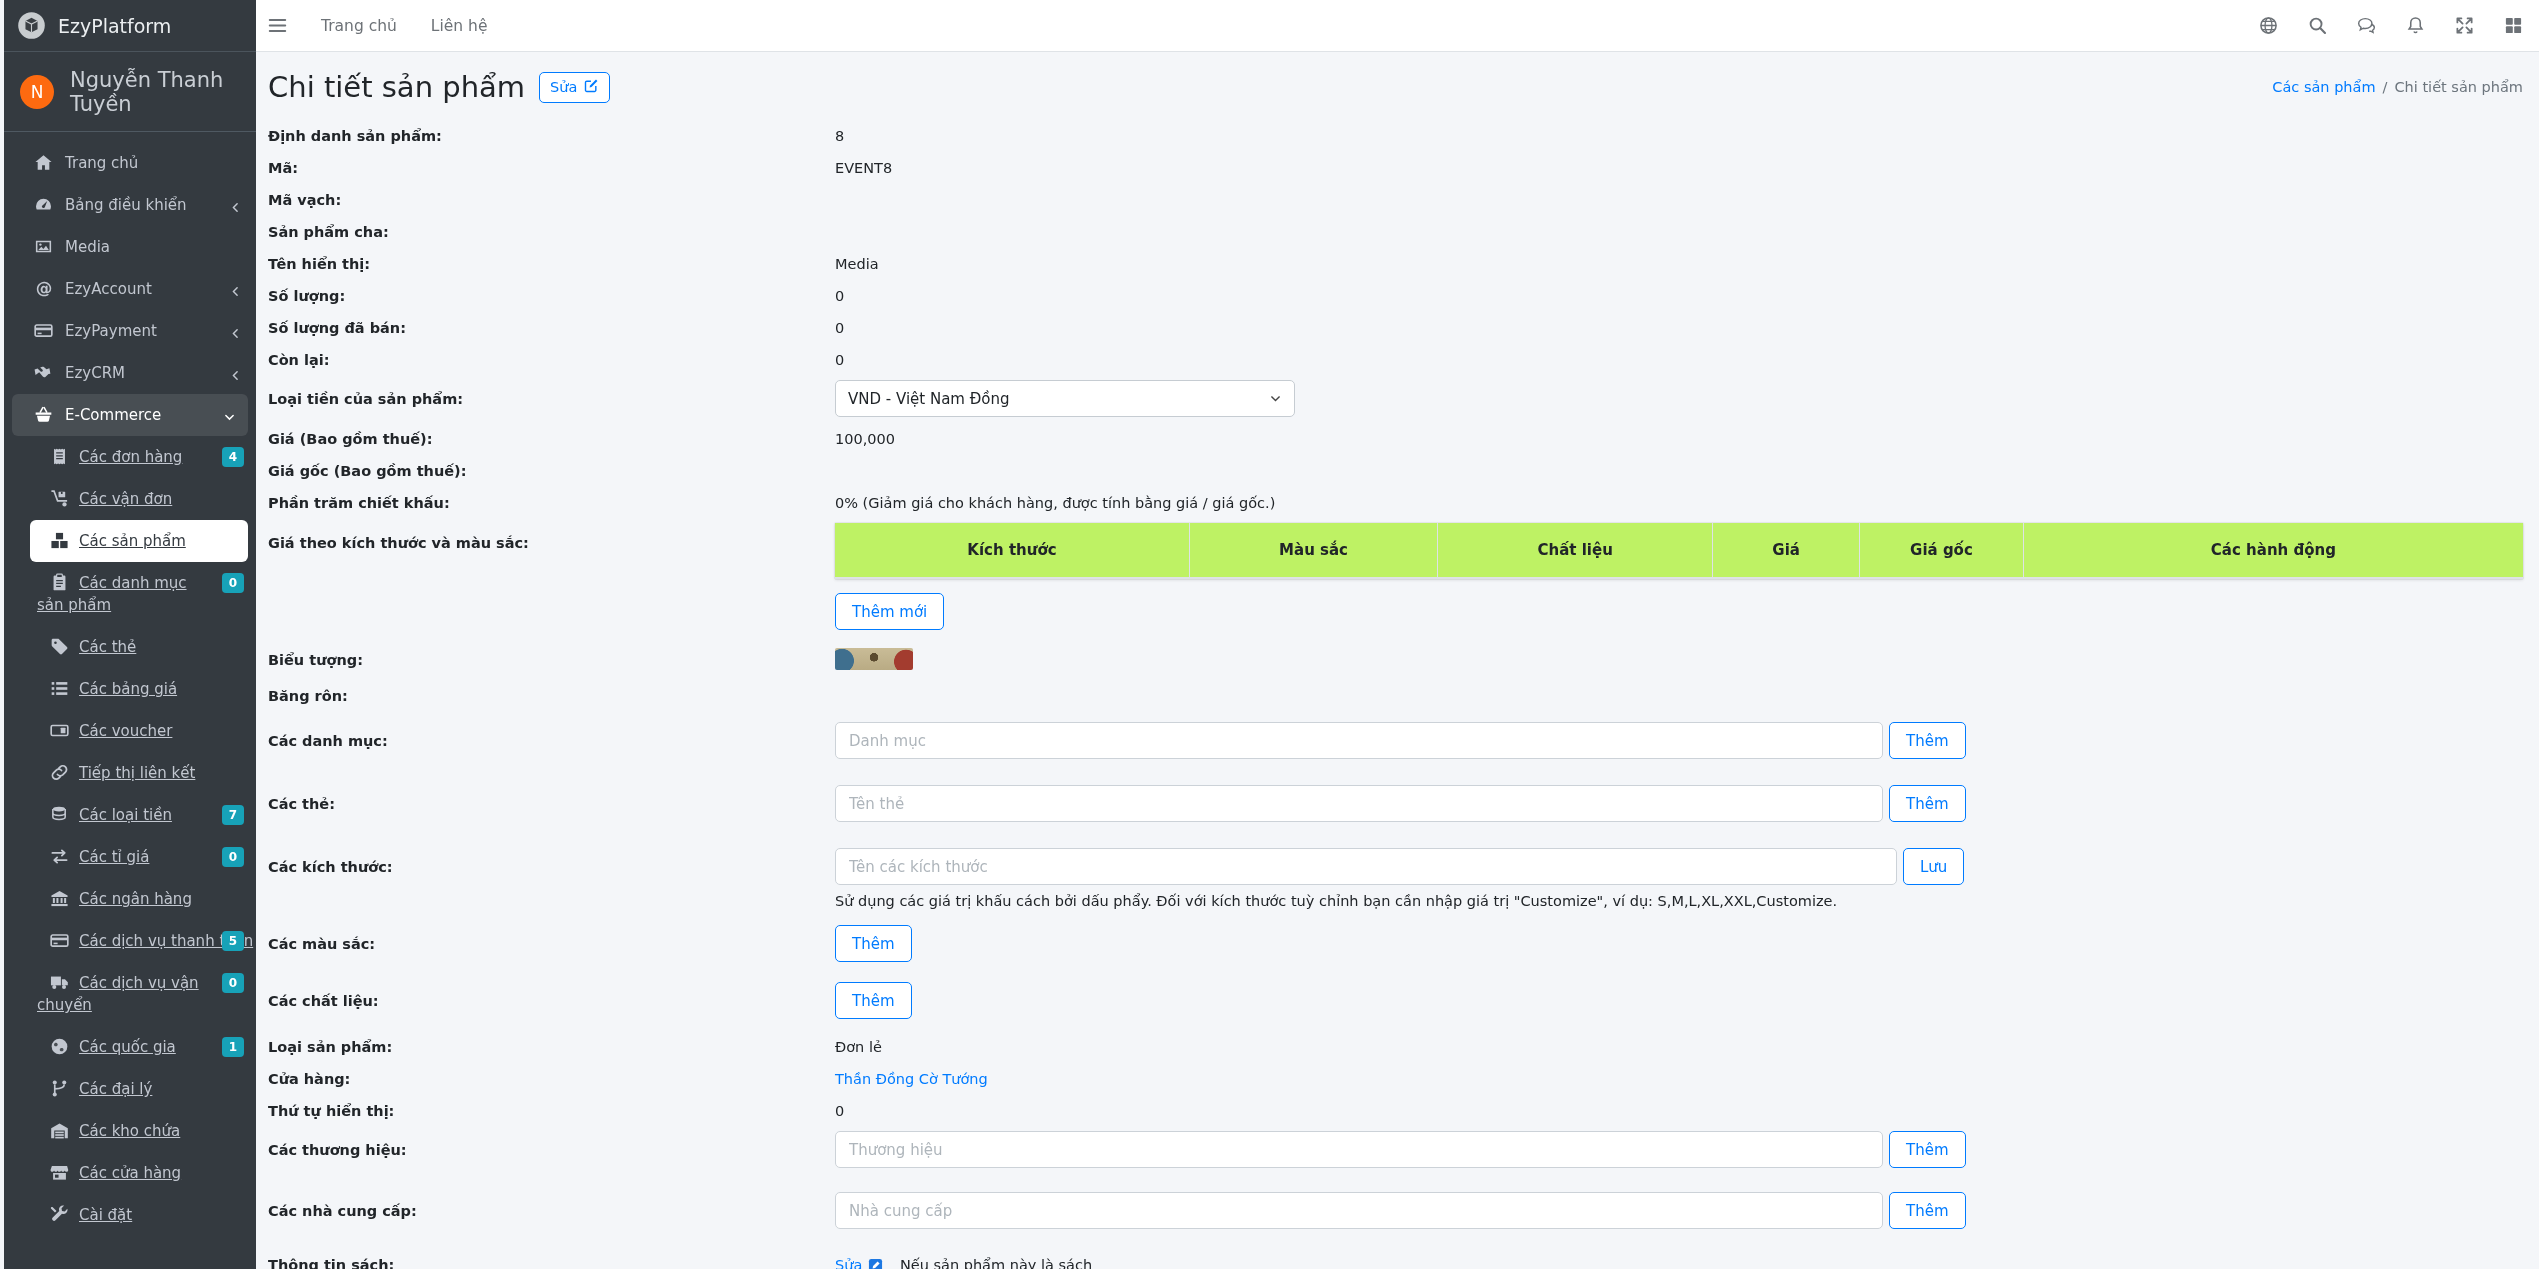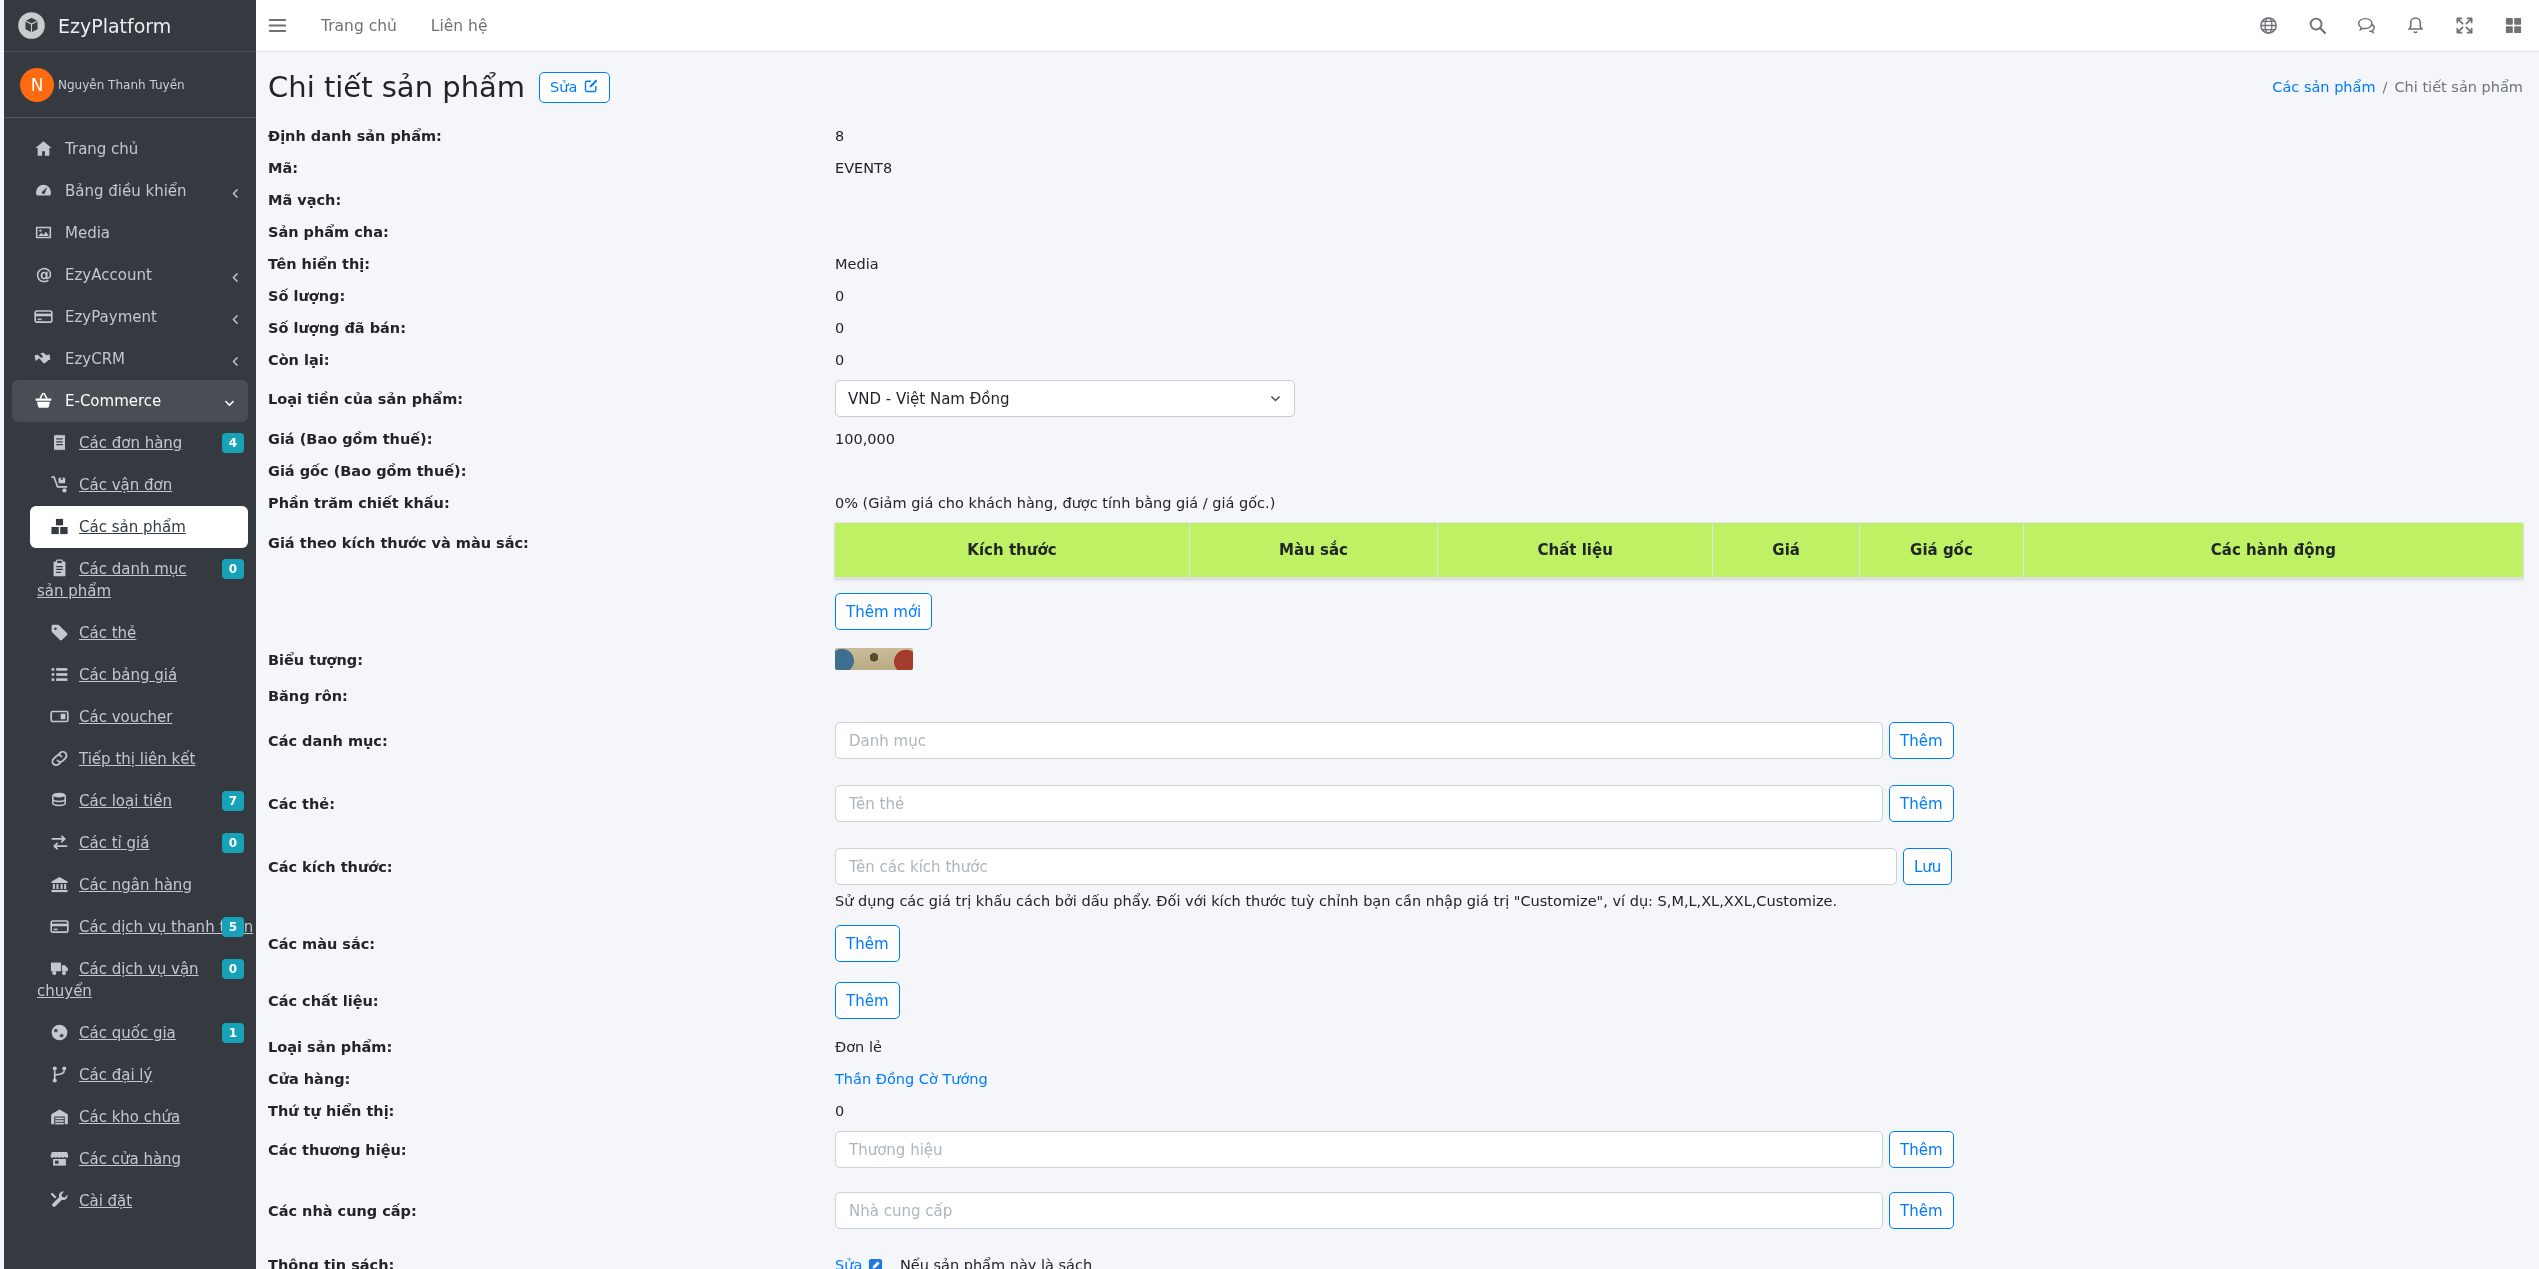--- a/index.html
+++ b/index.html
@@ -6,21 +6,21 @@
   html,body { width:2539px; height:1269px; overflow:hidden; }
   body { font-family:"DejaVu Sans","Liberation Sans",sans-serif; background:#f4f6f9; color:#212529; }
 
   
   .sidebar { position:fixed; left:4px; top:0; bottom:0; width:252px; background:#343a40; color:#c2c7d0; z-index:20; }
   .brand { height:52px; display:flex; align-items:center; padding-left:13px; border-bottom:1px solid #4b545c; }
   .logo { width:29px; height:29px; flex:none; }
   .brand-text { margin-left:12px; font-size:19px; color:#eceff1; font-weight:400; }
   .user-panel { display:flex; align-items:center; padding:16px 10px 15px 16px; border-bottom:1px solid #4f5962; }
   .avatar { width:34px; height:34px; border-radius:50%; background:#fd6a10; color:#fff; display:flex; align-items:center; justify-content:center; font-size:17px; font-weight:400; flex:none; }
-  .user-name { margin-left:4px; color:#c9ced4; font-size:12px; }
+  .user-name { margin-left:16px; color:#c9ced4; font-size:21px; }
   .menu { padding-top:10px; font-size:15px; }
   .mi { position:relative; display:block; padding:10px 10px 10px 30px; line-height:22px; color:#c2c7d0; text-decoration:none; cursor:pointer; }
   .mi .ic { display:inline-block; width:19px; height:19px; vertical-align:-4px; margin-right:12px; }
   .mi.sub { padding-left:33px;text-decoration:underline; }
   .mi.sub .ic { margin-left:13px; margin-right:10px; }
   .mi.hasbadge { padding-right:44px; }
   .mi.nowrap { white-space:nowrap; overflow:hidden; padding-right:36px; }
   .mi.open { background:rgba(255,255,255,.1); color:#fff; border-radius:6px; margin:0 8px; padding-left:22px; }
   .mi.active { background:#fff; color:#343a40; border-radius:6px; margin:0 8px 0 26px; padding-left:7px; }
   .chev { position:absolute; right:14px; top:14px; width:13px; height:13px; }
@@ -47,21 +47,21 @@
   .frow.center { align-items:center; }
   .flabel { width:567px; flex:none; font-weight:700; font-size:14.5px; line-height:24px; color:#212529; }
   .flabel.pt8 { padding-top:8px; }
   .flabel.pt7 { padding-top:7px; }
   .fvalue { flex:1; font-size:14.5px; line-height:24px; color:#212529; }
 
   .mb10{margin-bottom:10px} .mb12{margin-bottom:12px} .mb14{margin-bottom:14px}
   .mb16{margin-bottom:16px} .mb18{margin-bottom:18px} .mb20{margin-bottom:20px}
   .mb24{margin-bottom:24px} .mb26{margin-bottom:26px} .mb0{margin-bottom:0}
 
-  .btn-o { display:inline-flex; align-items:center; justify-content:center; gap:7px; height:37px; padding:0 10px; background:#fff; border:1px solid #007bff; border-radius:5px; color:#007bff; font-size:15px; cursor:pointer; font-family:inherit; }
+  .btn-o { display:inline-flex; align-items:center; justify-content:center; gap:7px; height:37px; padding:0 16px; background:#fff; border:1px solid #007bff; border-radius:5px; color:#007bff; font-size:15px; cursor:pointer; font-family:inherit; }
   .btn-sm { height:31px; padding:0 10px; font-size:14.5px; margin-left:14px; }
   .inline { display:flex; align-items:center; }
   .txt { width:1048px; height:37px; border:1px solid #ccd2d8; border-radius:5px; padding:0 13px; font-size:15px; color:#212529; background:#fff; font-family:inherit; }
   .txt::placeholder { color:#aeb5bb; }
   .txt.wide { width:1062px; }
   .gap6 { margin-left:6px; }
 
   .sel { width:460px; height:37px; background:#fff; border:1px solid #c6ccd2; border-radius:5px; display:flex; align-items:center; justify-content:space-between; padding:0 12px; font-size:15px; cursor:pointer; }
 
   .ptable { width:100%; border-collapse:collapse; background:#bef264; box-shadow:0 0 1px rgba(0,0,0,.25), 0 1px 3px rgba(0,0,0,.12); }

